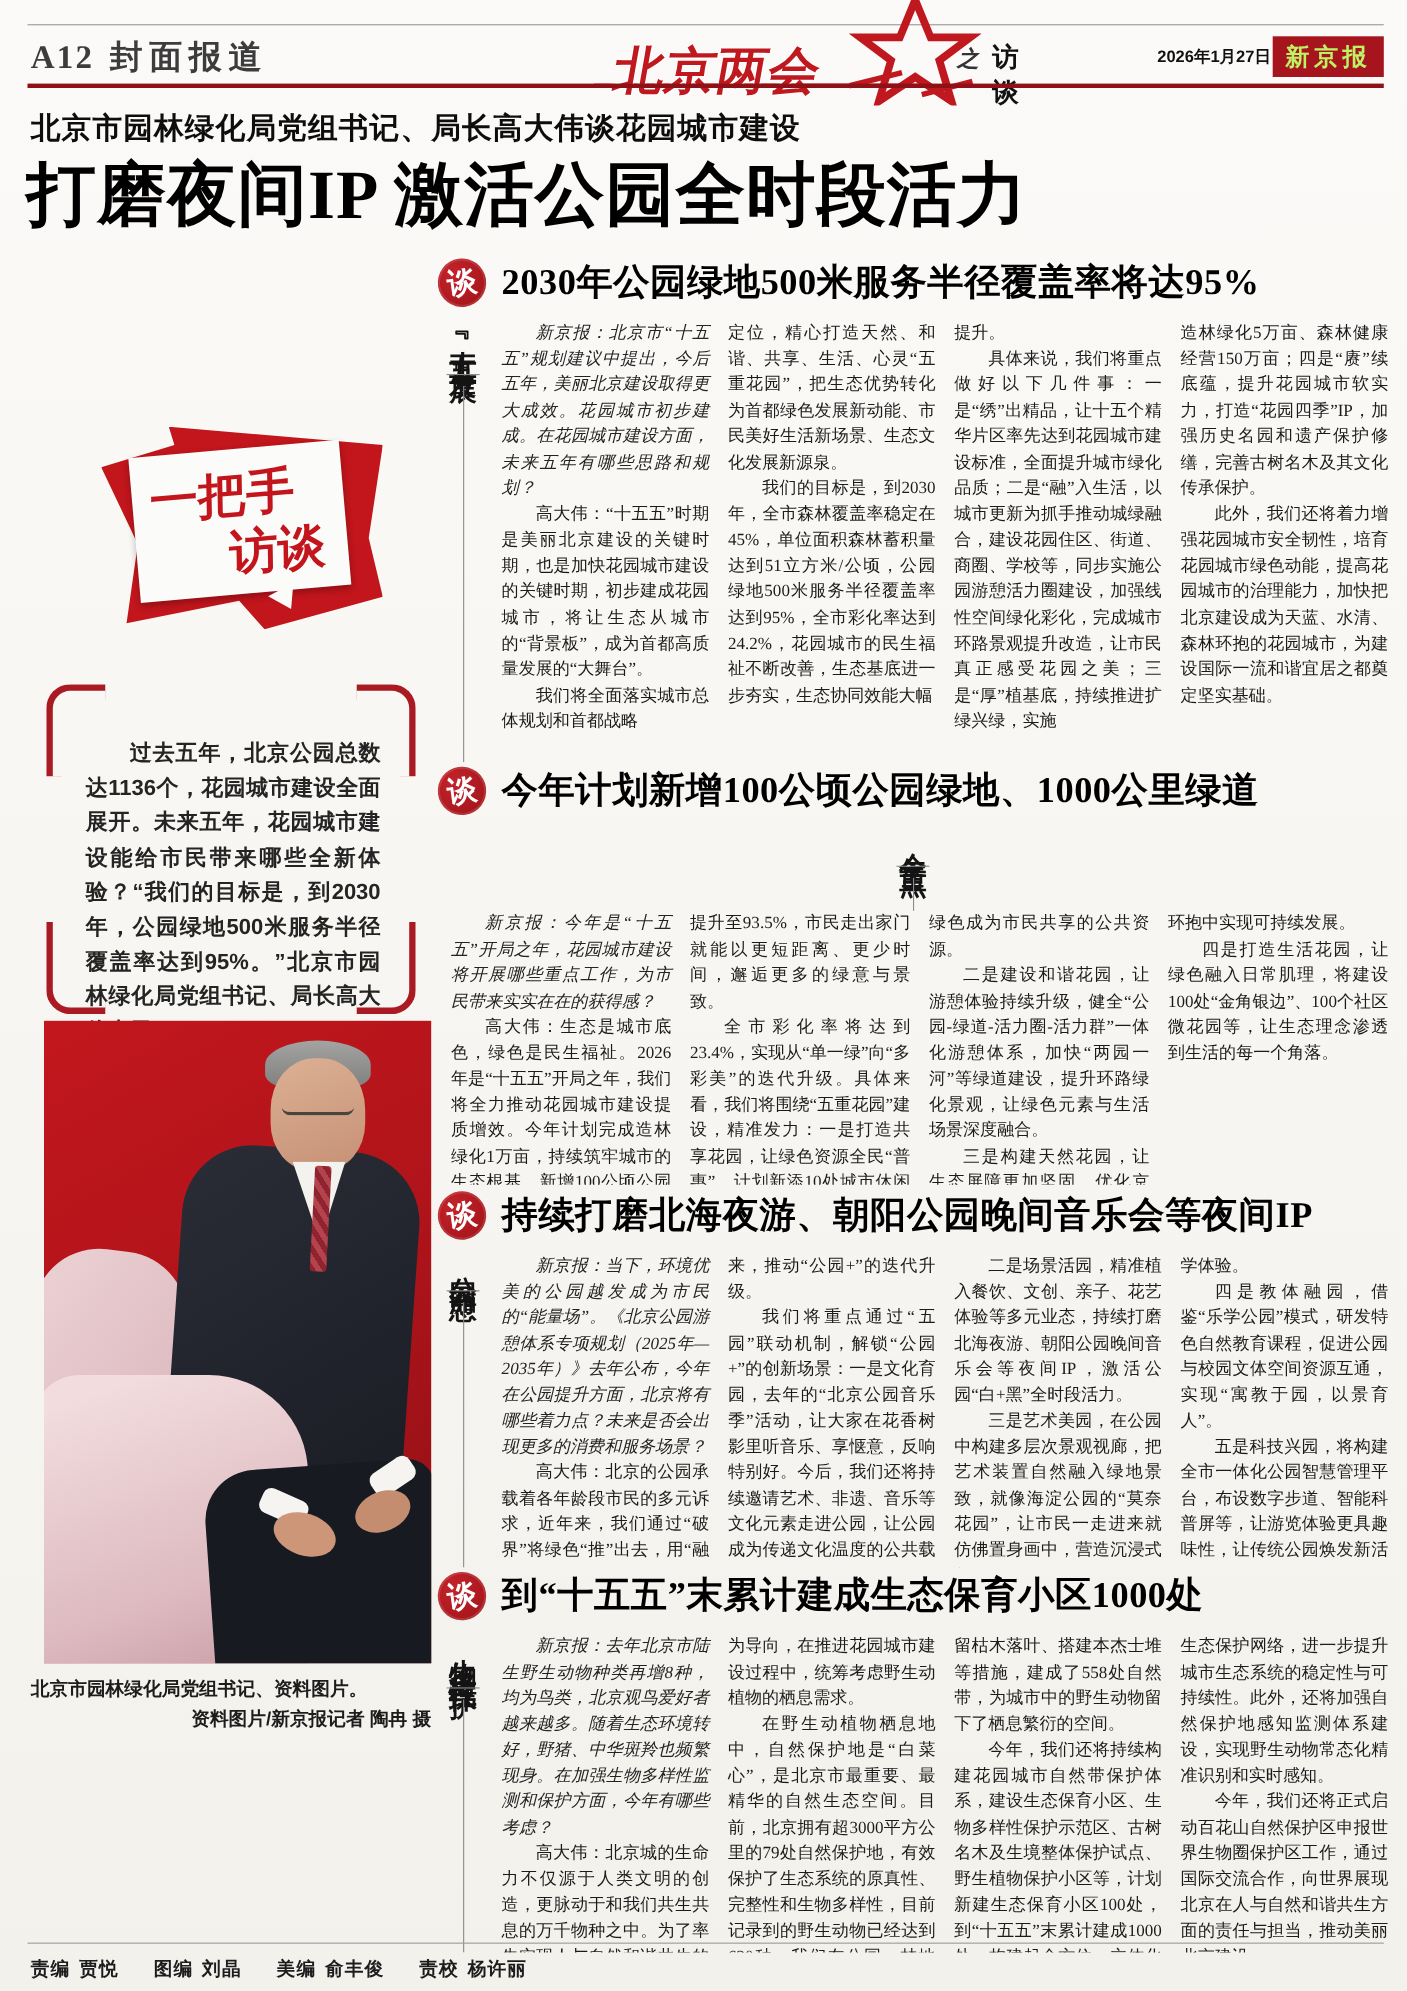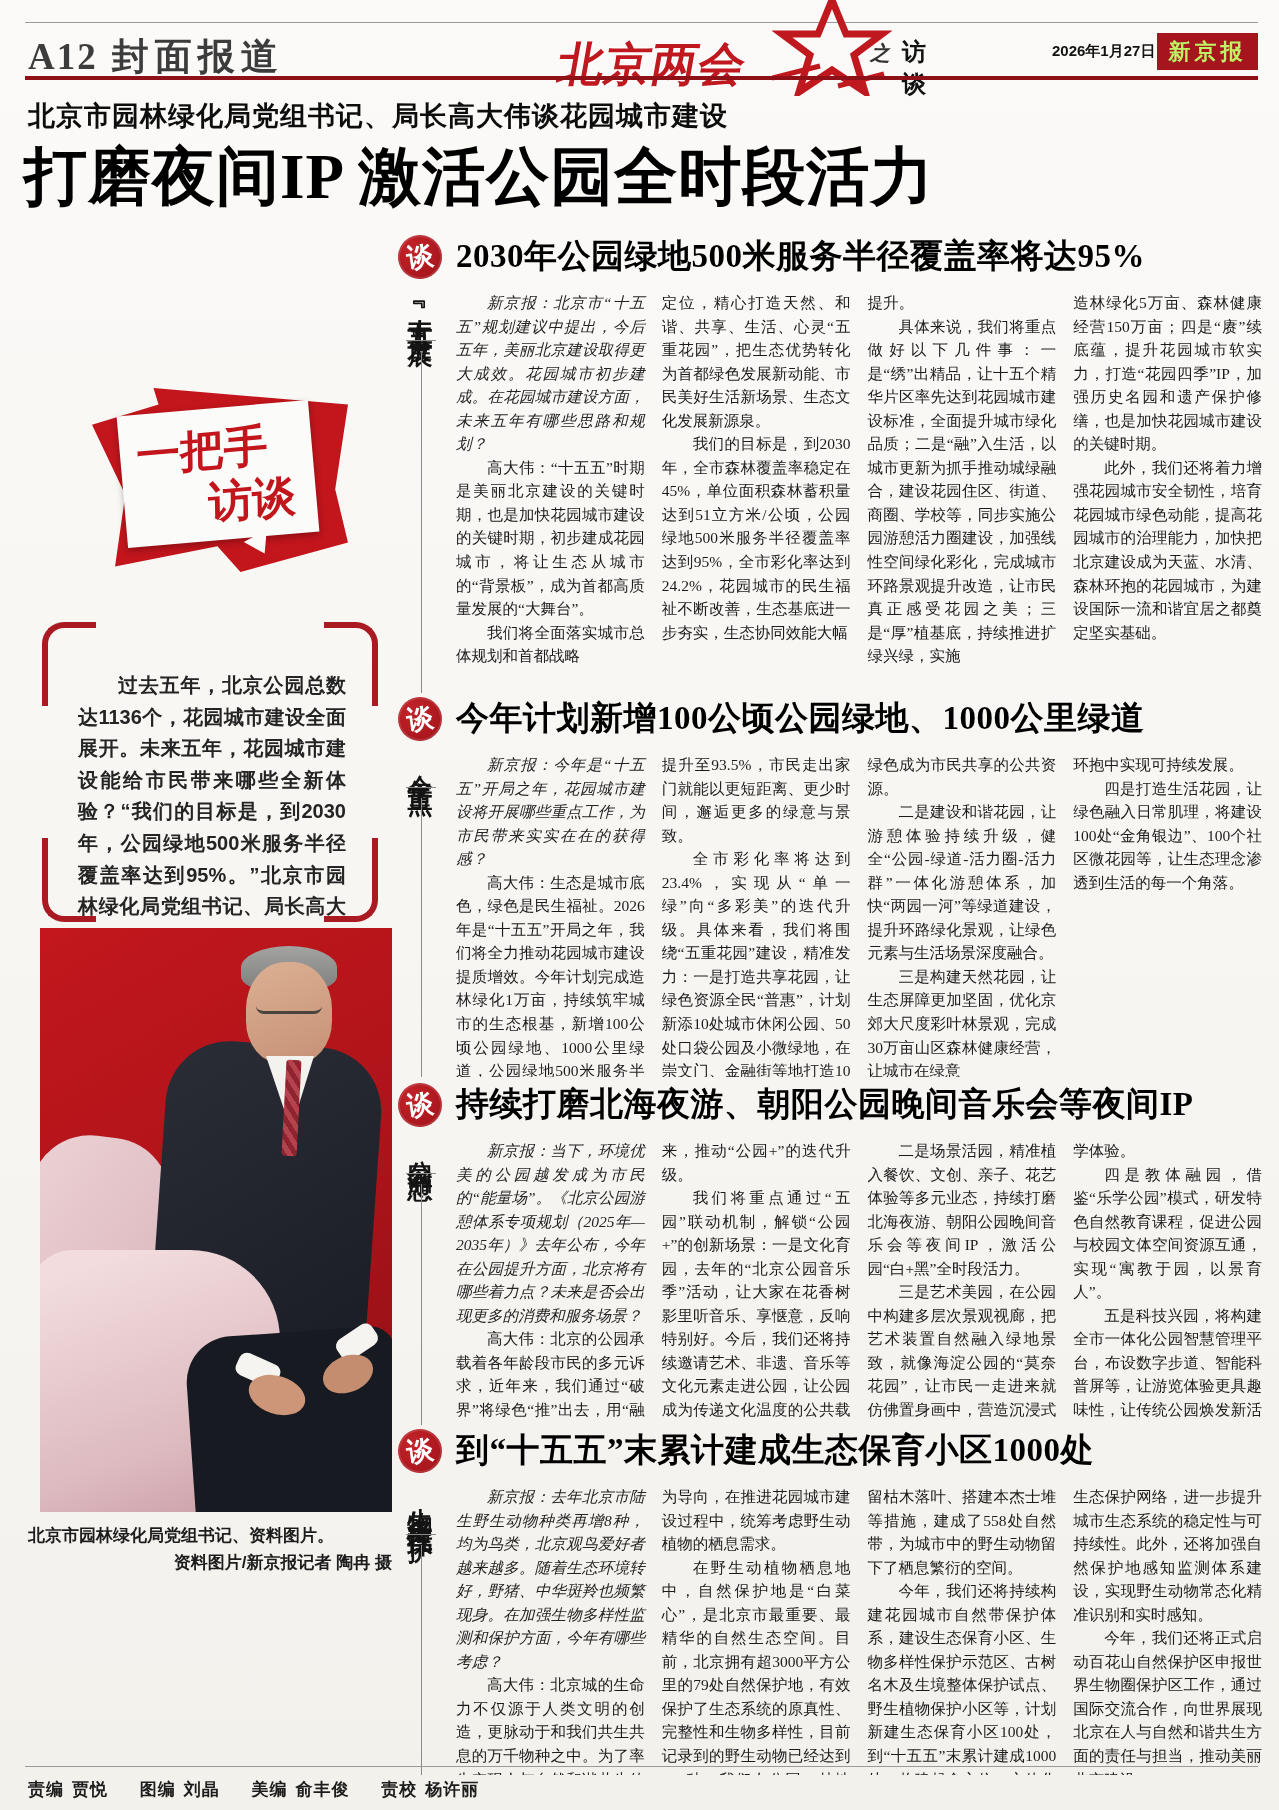--- a/index.html
+++ b/index.html
@@ -9,21 +9,21 @@
     background:#f5f3ef;
     color:#1d1d1d;
   }
   .page {
     position:relative; width:1279px; height:1810px;
     background:linear-gradient(180deg,#fbfaf8 0%, #f7f5f1 60%, #f3f1ec 100%);
     overflow:hidden;
   }
   
   .rule-top { position:absolute; top:22px; left:25px; width:1233px; height:1px; background:#9a9a9a; }
-  .edition { position:absolute; top:32px; left:28px; font-size:37px; color:#3c3c3c; font-weight:600; letter-spacing:2px; }
+  .edition { position:absolute; top:32px; left:28px; font-size:30px; color:#3c3c3c; font-weight:600; letter-spacing:2px; }
   .edition .ed-name { margin-left:14px; letter-spacing:6px; }
   .rule-red { position:absolute; top:76px; left:25px; width:1233px; height:4px; background:#8f1118; }
   .logo { position:absolute; top:2px; left:540px; width:420px; height:92px; }
   .logo-star { position:absolute; left:232px; top:-2px; }
   .logo-text {
     position:absolute; left:18px; top:32px;
     font-size:46px; font-weight:900; color:#c0181f;
     font-family:"Liberation Serif",serif;
     transform:skewX(-10deg); letter-spacing:1px;
     text-shadow:1px 1px 0 #fff, -1px -1px 0 #fff;
@@ -186,33 +186,33 @@
           </div>
           <div class="col">
             <p class="noindent">定位，精心打造天然、和谐、共享、生活、心灵“五重花园”，把生态优势转化为首都绿色发展新动能、市民美好生活新场景、生态文化发展新源泉。</p>
             <p>我们的目标是，到2030年，全市森林覆盖率稳定在45%，单位面积森林蓄积量达到51立方米/公顷，公园绿地500米服务半径覆盖率达到95%，全市彩化率达到24.2%，花园城市的民生福祉不断改善，生态基底进一步夯实，生态协同效能大幅</p>
           </div>
           <div class="col">
             <p class="noindent">提升。</p>
             <p>具体来说，我们将重点做好以下几件事：一是“绣”出精品，让十五个精华片区率先达到花园城市建设标准，全面提升城市绿化品质；二是“融”入生活，以城市更新为抓手推动城绿融合，建设花园住区、街道、商圈、学校等，同步实施公园游憩活力圈建设，加强线性空间绿化彩化，完成城市环路景观提升改造，让市民真正感受花园之美；三是“厚”植基底，持续推进扩绿兴绿，实施</p>
           </div>
           <div class="col">
-            <p class="noindent">造林绿化5万亩、森林健康经营150万亩；四是“赓”续底蕴，提升花园城市软实力，打造“花园四季”IP，加强历史名园和遗产保护修缮，也是加快花园城市建设的关键时期。</p>
+            <p class="noindent">造林绿化5万亩、森林健康经营150万亩；四是“赓”续底蕴，提升花园城市软实力，打造“花园四季”IP，加强历史名园和遗产保护修缮，完善古树名木及其文化传承保护。</p>
             <p>此外，我们还将着力增强花园城市安全韧性，培育花园城市绿色动能，提高花园城市的治理能力，加快把北京建设成为天蓝、水清、森林环抱的花园城市，为建设国际一流和谐宜居之都奠定坚实基础。</p>
           </div>
         </div>
     </div>
   </section>
 
   <section class="talk-section" style="top: 696px;">
     <div class="sec-head">
       <span class="talk-icon">谈</span>
       <h2 class="sec-title">今年计划新增100公顷公园绿地、1000公里绿道</h2>
     </div>
-    <div class="sec-body" style="height: 324px;">
+    <div class="sec-body" style="height: 324px; flex-direction: column;">
       <div class="vlabel-col">
         <span class="vlabel">今年重点</span>
         <span class="vtick"></span>
         <span class="vline"></span>
       </div>
       <div class="cols">
           <div class="col">
             <p class="q"><b>新京报：</b>今年是“十五五”开局之年，花园城市建设将开展哪些重点工作，为市民带来实实在在的获得感？</p>
             <p><b>高大伟：</b>生态是城市底色，绿色是民生福祉。2026年是“十五五”开局之年，我们将全力推动花园城市建设提质增效。今年计划完成造林绿化1万亩，持续筑牢城市的生态根基，新增100公顷公园绿地、1000公里绿道，公园绿地500米服务半径将</p>
           </div>

